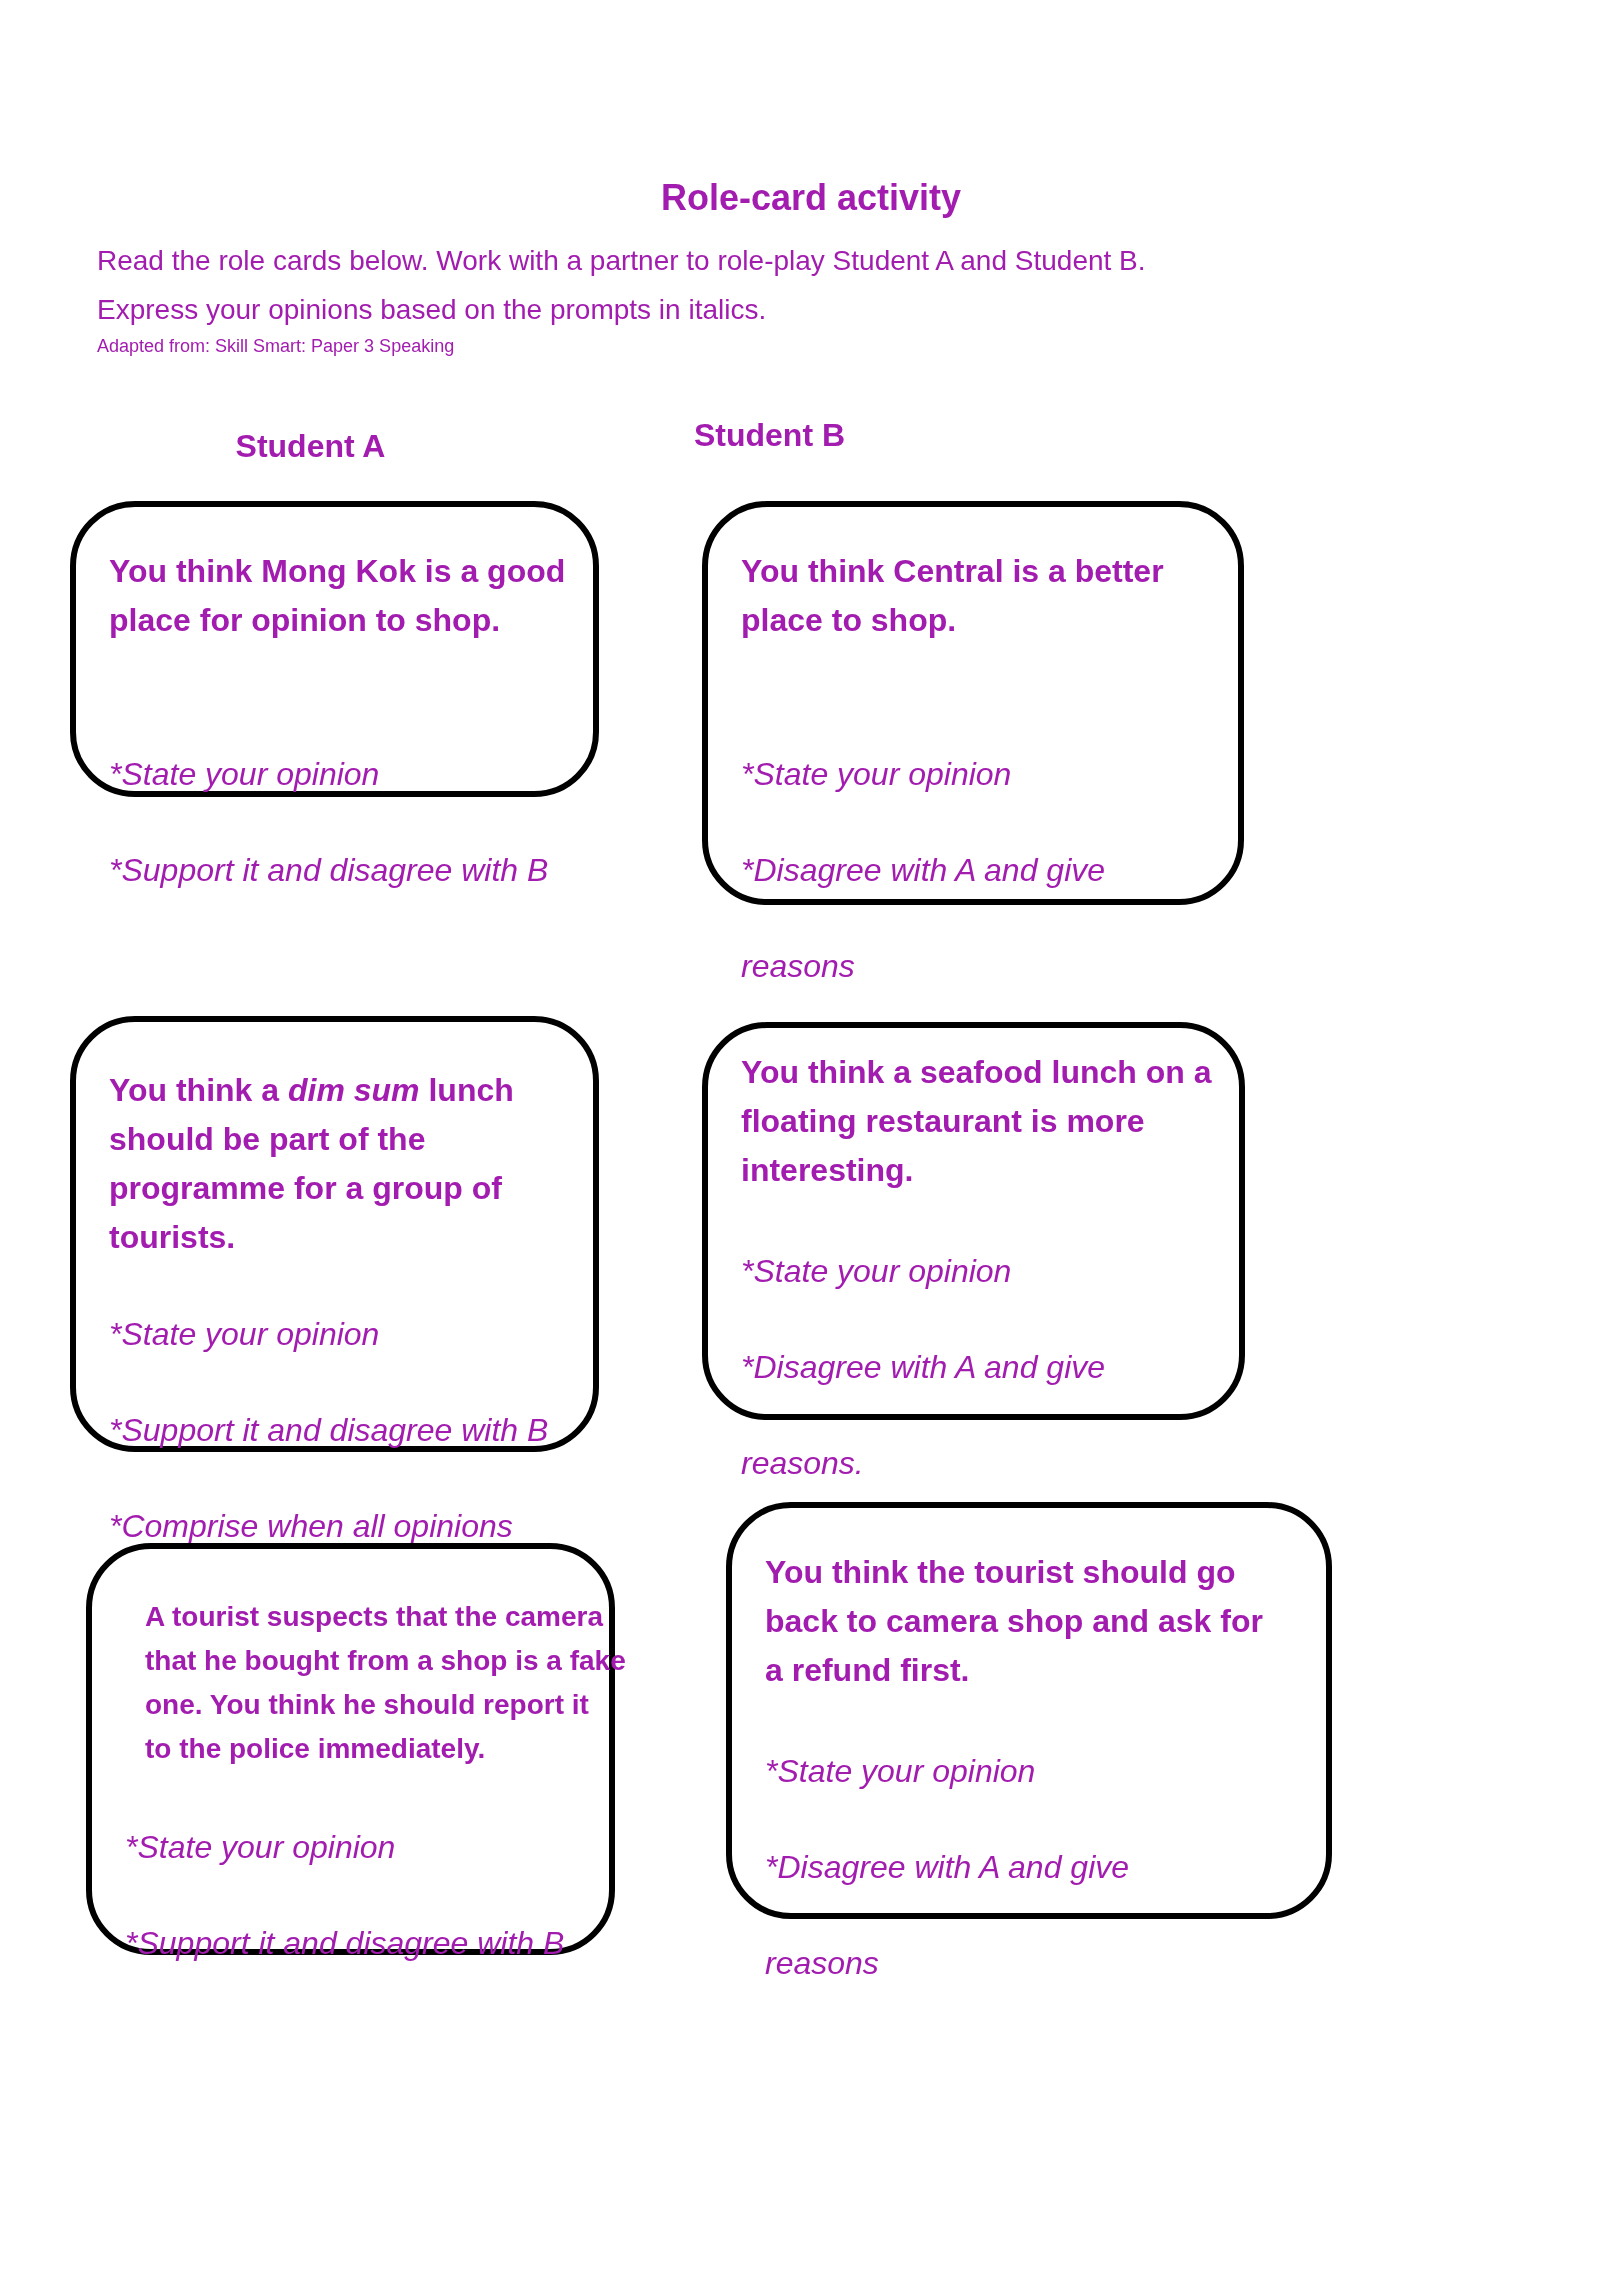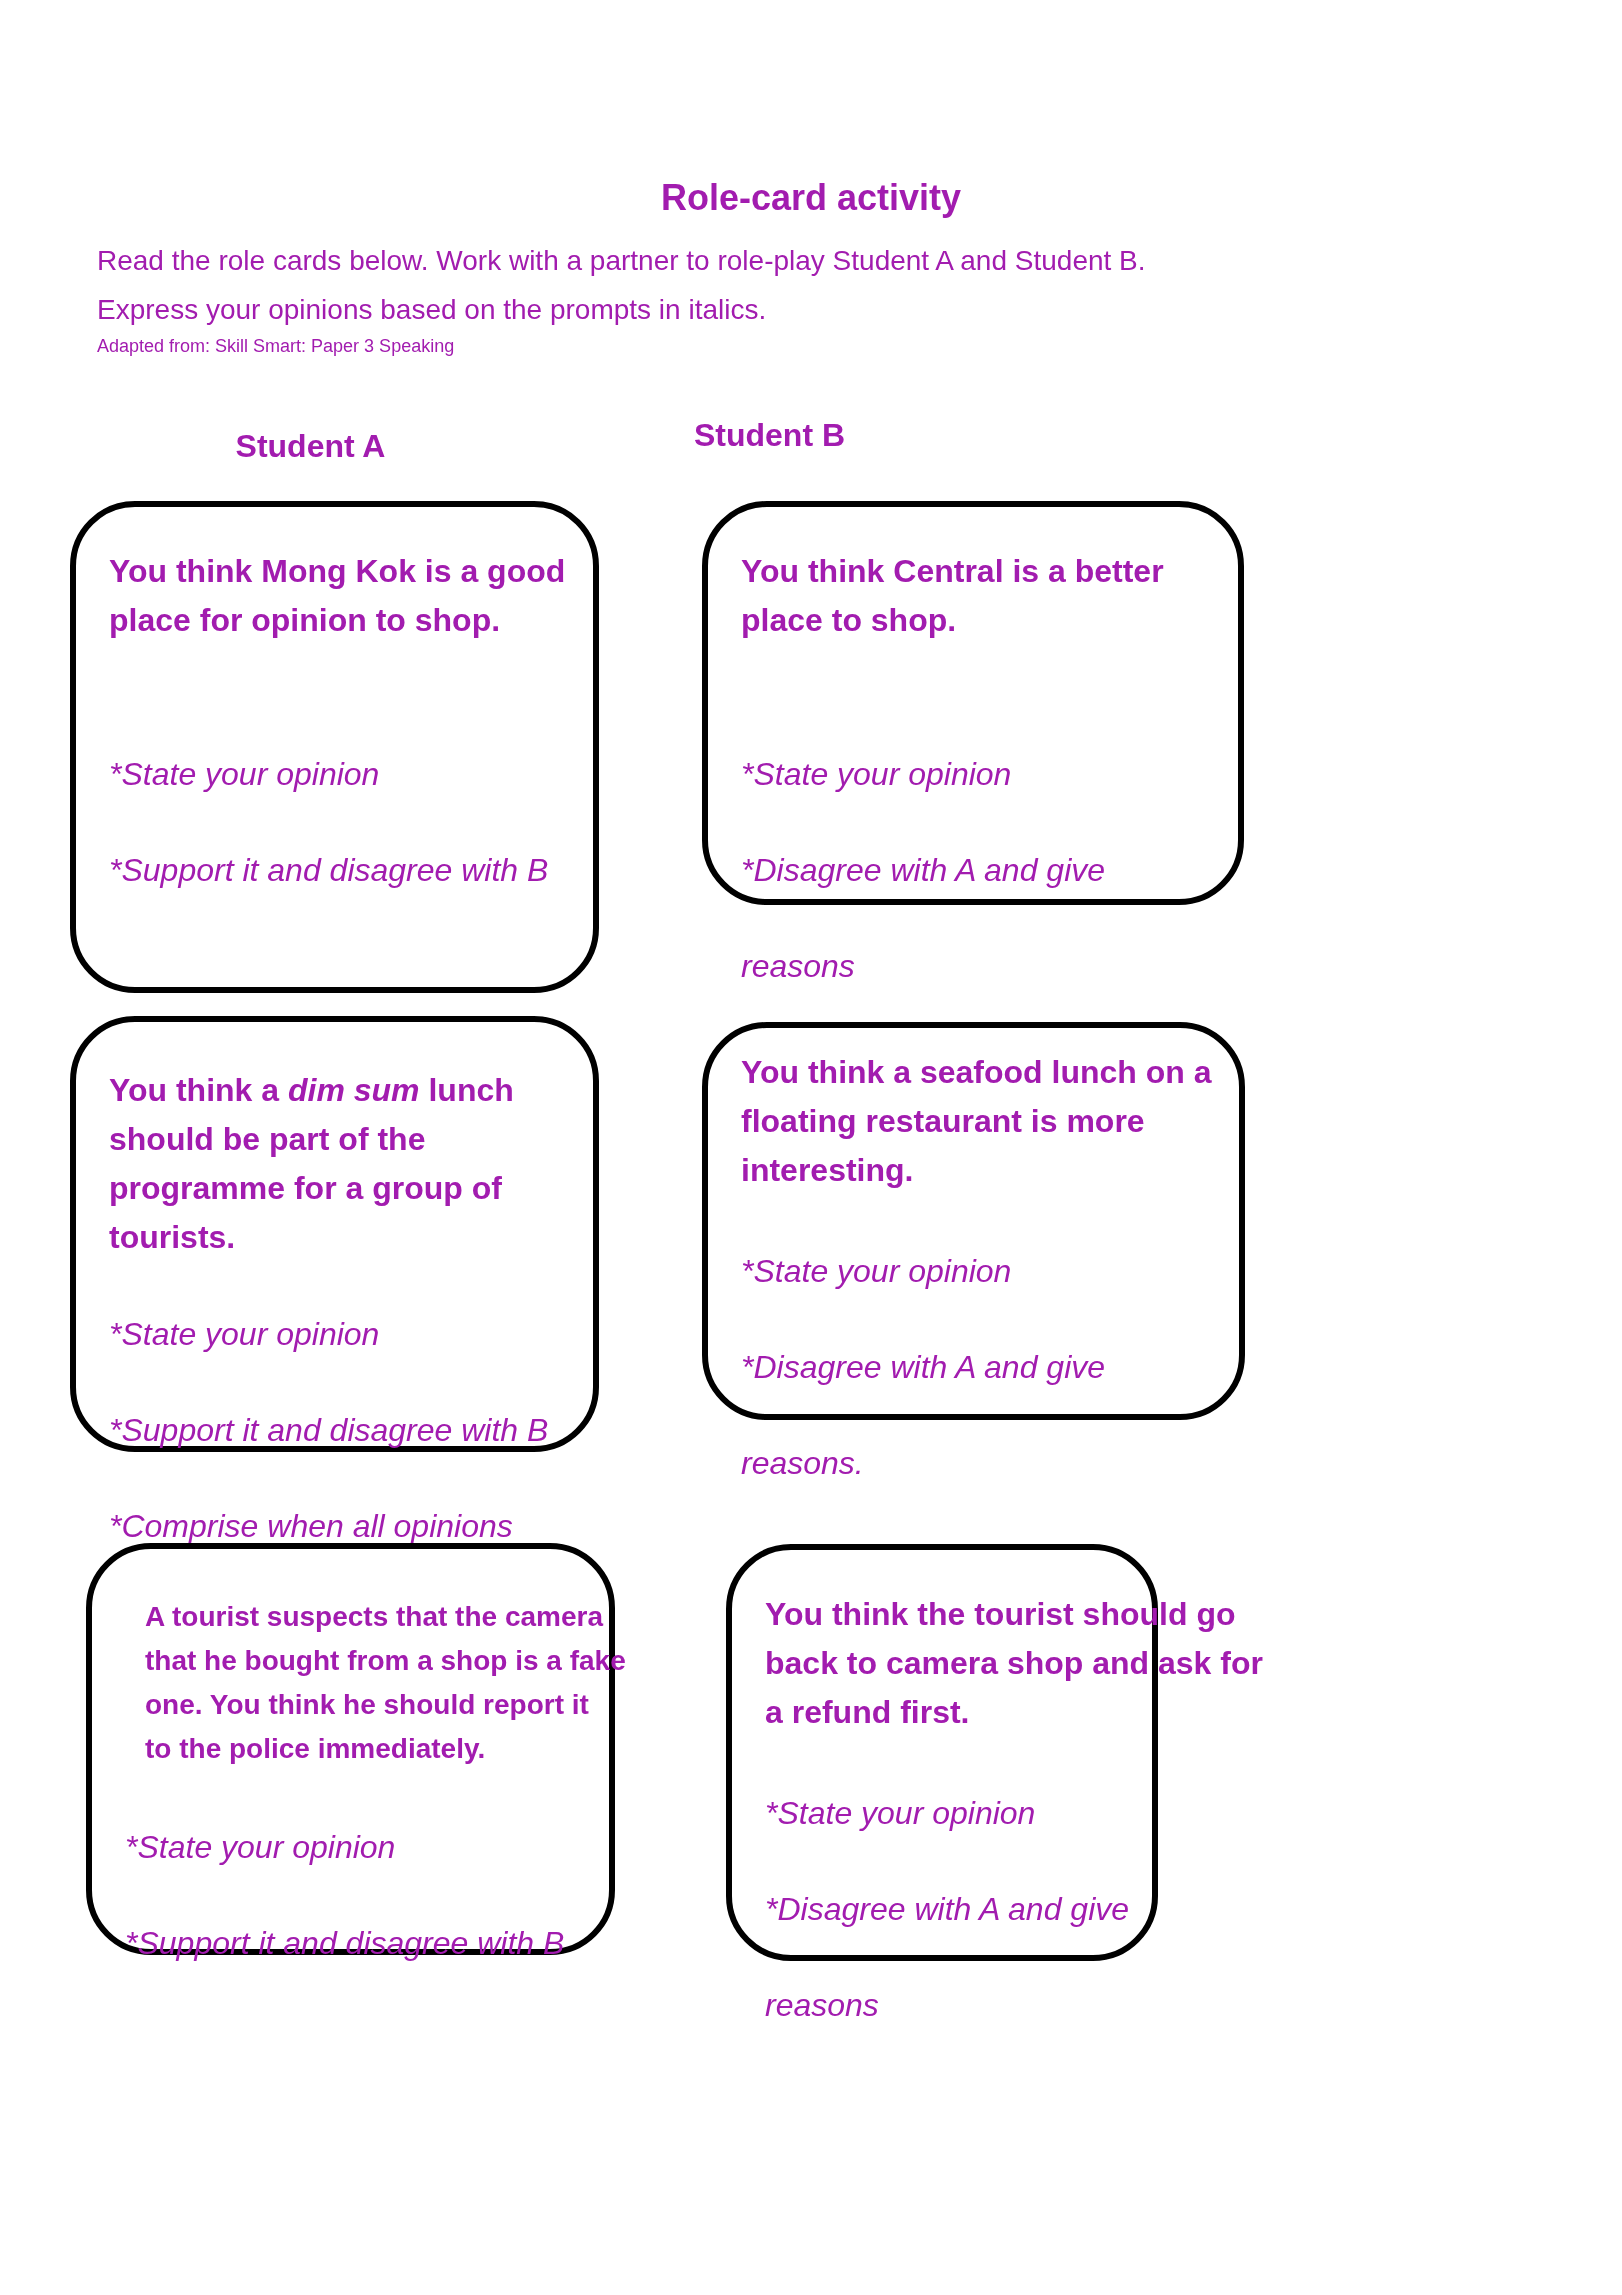--- a/index.html
+++ b/index.html
@@ -36,26 +36,26 @@
     background:#ffffff;
     padding:40px 27px 0 33px;
   }
   .card .b-line{
     font-weight:bold; font-size:32px; line-height:49px; white-space:nowrap;
   }
   .card .b-line .em{ font-style:italic; }
   .card .p-line{
     font-style:italic; font-size:32px; line-height:48px; white-space:nowrap;margin-top:48px;
   }
-  .c1a{ left:70px;  top:501px;  width:529px; height:492px; }
+  .c1a{ left:70px;  top:501px;  width:529px; height:296px; }
   .c1b{ left:702px; top:501px;  width:542px; height:404px; }
   .c2a{ left:70px;  top:1016px; width:529px; height:436px; padding-top:44px; }
   .c2b{ left:702px; top:1022px; width:543px; height:398px; padding-top:20px; }
   .c3a{ left:86px; top:1543px; width:529px; height:412px; padding-top:46px; }
-  .c3b{ left:726px; top:1544px; width:432px; height:417px; }
+  .c3b{ left:726px; top:1502px; width:606px; height:417px; }
   .c3a .b-line{ font-size:28px; line-height:44px;margin-left:20px; }
   .prompts{ margin-top:52px; }
   .c1a .prompts, .c1b .prompts{ margin-top:105px; }
   .c2a .prompts{ margin-top:46px; }
 </style>
 </head>
 <body>
 
 <div class="page">
 

